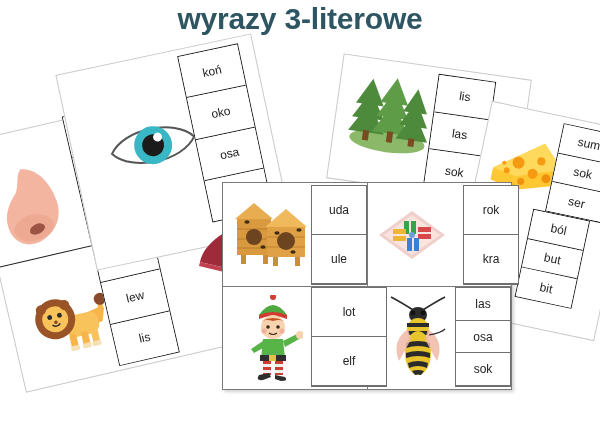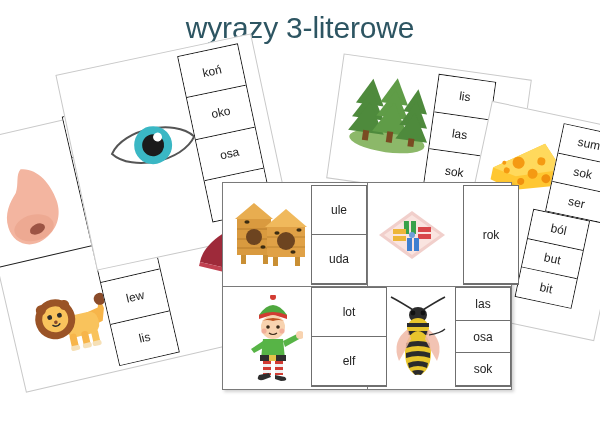--- a/index.html
+++ b/index.html
@@ -13,25 +13,25 @@
     height: 424px;
     background: #ffffff;
     overflow: hidden;
     font-family: "Liberation Sans", sans-serif;
   }
 
   
   #title {
     position: absolute;
     left: 0;
-    top: 11px;
+    top: 2px;
     width: 600px;
     text-align: center;
     font-size: 30px;
-    font-weight: normal;
+    font-weight: bold;
     color: #2d5562;
     letter-spacing: -0.2px;
   }
 
   
   .card {
     position: absolute;
     background: #ffffff;
     box-sizing: border-box;
   }
@@ -404,31 +404,32 @@
         <path d="M19 58 Q31 54 43 58 L43 63 Q31 59 19 63 Z"></path>
         <path d="M21 68 Q31 64 41 68 L40 73 Q31 69 22 73 Z"></path>
         <path d="M25 76 Q31 74 37 76 L34 80 Q31 79 28 80 Z"></path>
       </g>
       <path d="M21 34 Q4 46 12 66 Q18 56 24 44 Z" fill="#f0b9a6" opacity="0.85"></path>
       <path d="M41 34 Q58 46 50 66 Q44 56 38 44 Z" fill="#f0b9a6" opacity="0.85"></path>
       <path d="M42 40 Q54 38 58 34" stroke="#2b2b2b" stroke-width="1.2" fill="none"></path>
     </svg>
 
     <div class="wordgrid thin" id="grid-hive">
+      <div class="wordcell">uda</div>
       <div class="wordcell">ule</div>
-      <div class="wordcell">uda</div>
     </div>
 
     <div class="wordgrid thin" id="grid-elf">
       <div class="wordcell">lot</div>
       <div class="wordcell">elf</div>
     </div>
 
     <div class="wordgrid thin" id="grid-game">
       <div class="wordcell">rok</div>
+      <div class="wordcell">kra</div>
     </div>
 
     <div class="wordgrid thin" id="grid-wasp">
       <div class="wordcell">las</div>
       <div class="wordcell">osa</div>
       <div class="wordcell">sok</div>
     </div>
   </div>
 
 </div>

